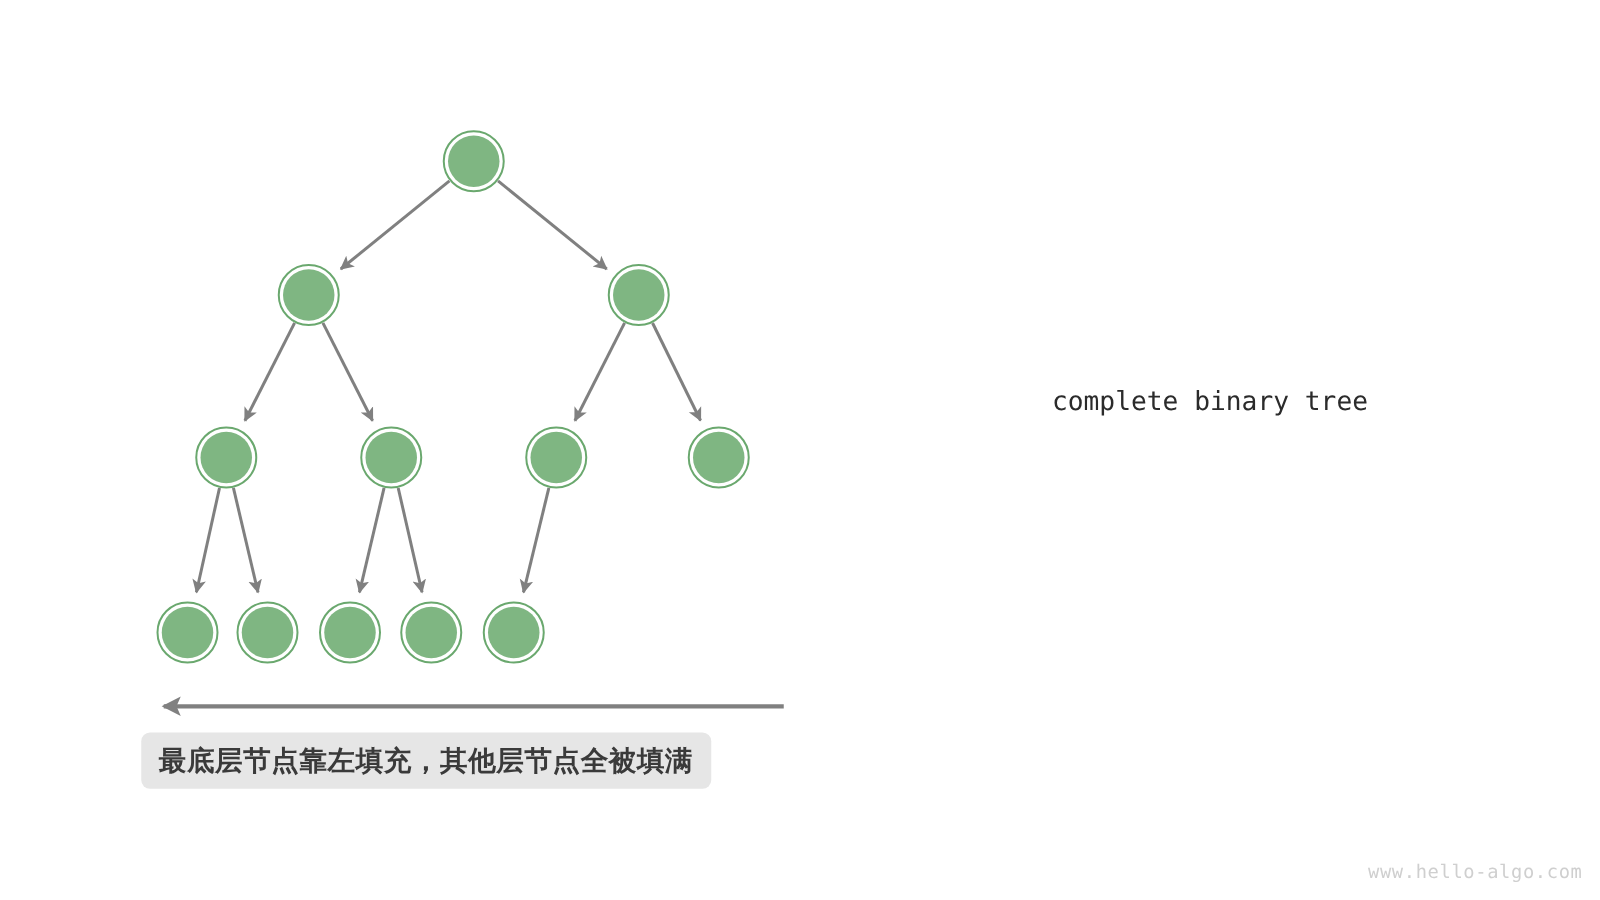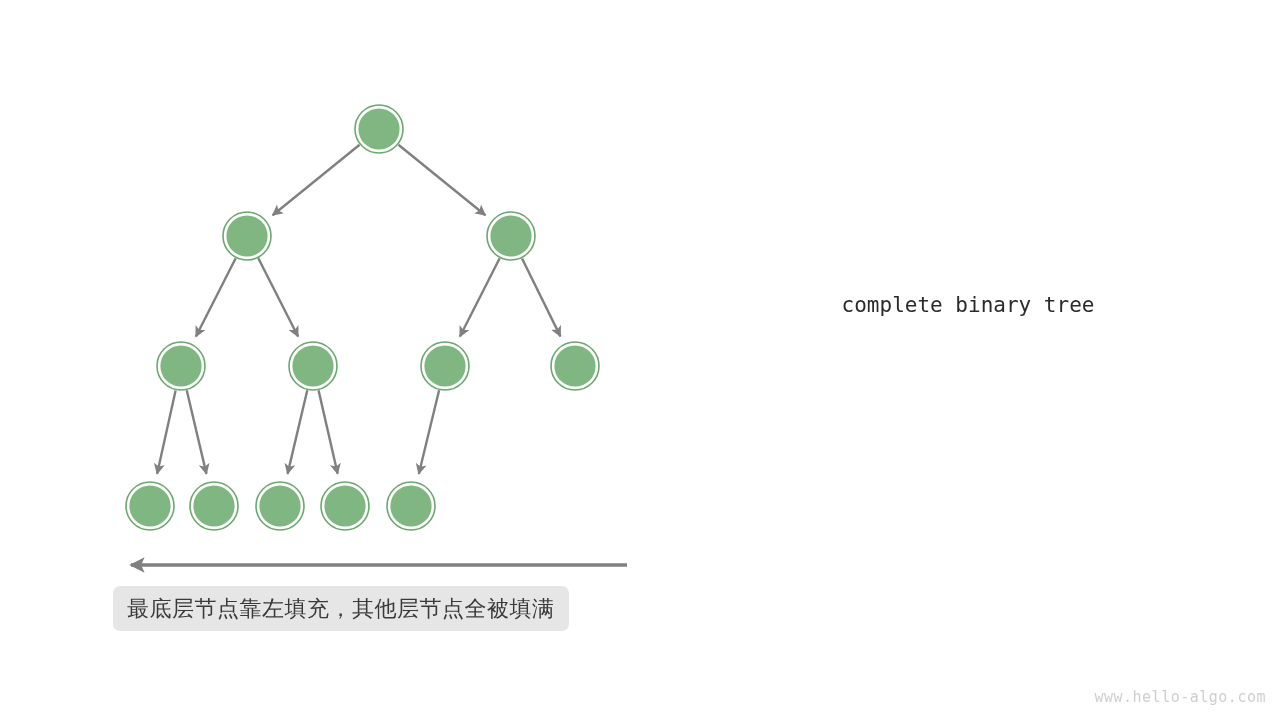--- a/index.html
+++ b/index.html
@@ -33,39 +33,39 @@
     font-size: 25px;
     font-weight: bold;
     color: #4e9a51;
     letter-spacing: 1px;
     line-height: 1.2;
   }
   .legend-subtitle {
     font-family: "DejaVu Sans Mono", "Liberation Mono", monospace;
     font-size: 21px;
     color: #2b2b2b;
-    margin-top: 1px;
+    margin-top: 17px;
     letter-spacing: 0px;
   }
   .caption-box {
     position: absolute;
     left: 113px;
     top: 586px;
     height: 45px;
     box-sizing: border-box;
     padding: 0 14px;
     display: flex;
     align-items: center;
     background: #e6e6e6;
     border-radius: 7px;
   }
   .caption-text {
     font-family: "Liberation Sans", sans-serif;
     font-size: 22px;
-    font-weight: normal;
+    font-weight: bold;
     color: #3a3a3a;
     white-space: nowrap;
     letter-spacing: 0.5px;
   }
   .watermark {
     position: absolute;
     right: 14px;
     bottom: 14px;
     font-family: "DejaVu Sans Mono", "Liberation Mono", monospace;
     font-size: 15px;

